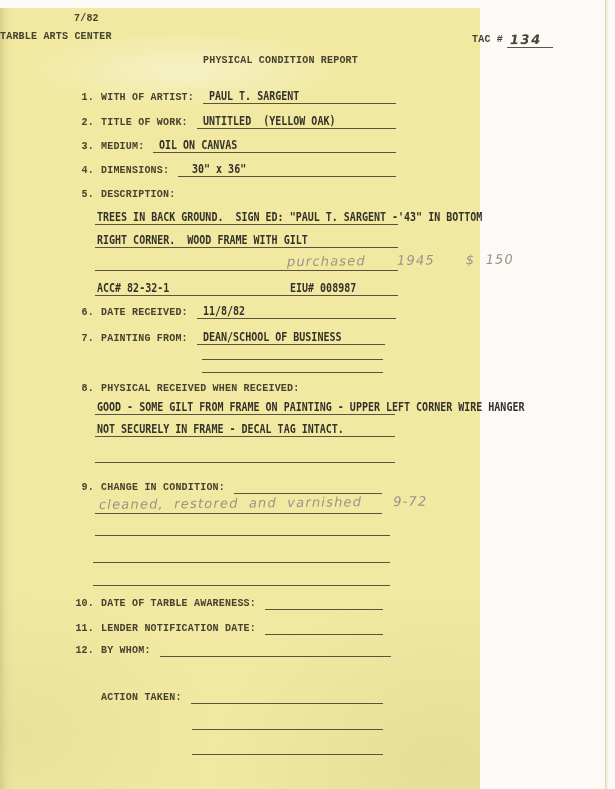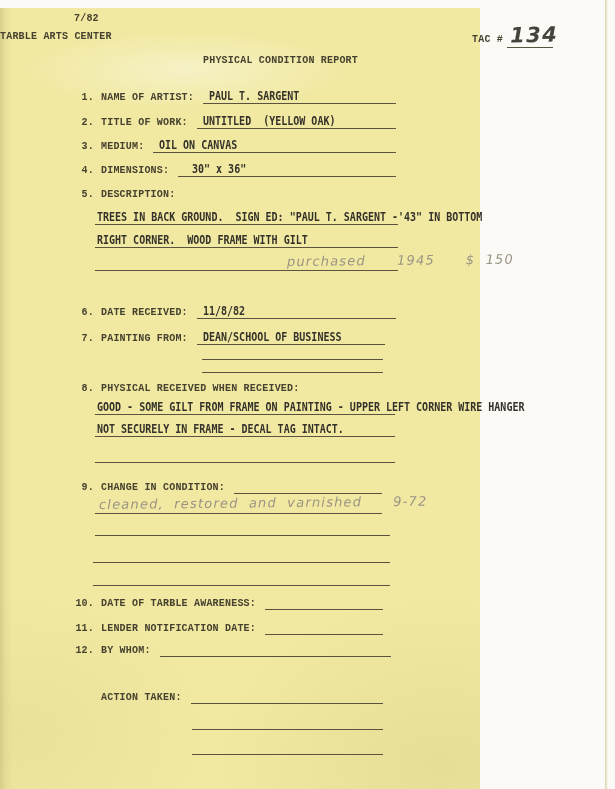--- a/index.html
+++ b/index.html
@@ -39,42 +39,42 @@
   .sline { flex:none; height:100%; border-bottom:1.4px solid #5a5340; }
 
   .hdr-code { position:absolute; left:74px; top:4px; }
   .hdr-org { position:absolute; left:0; top:22px; width:605px; text-align:left; }
   .hdr-report { position:absolute; left:0; top:46px; width:605px; text-align:center;
                 transform:translateX(-22px); }
   .tac { position:absolute; left:472px; top:18px; display:flex; align-items:flex-end; height:22px; }
   .tac-lbl { padding-right:4px; padding-bottom:2px; }
   .tac-num { min-width:46px; border-bottom:1.2px solid #5a5340; position:relative; height:100%; }
   .tac-ink { position:absolute; left:3px; bottom:0; font-family:"DejaVu Sans", sans-serif;
-             font-style:italic; font-size:21px; font-weight:bold; color:#45433b;
+             font-style:italic; font-size:13px; font-weight:bold; color:#45433b;
              letter-spacing:1.5px; white-space:pre; transform:rotate(-1deg); }
 </style>
 </head>
 <body>
 
 <div class="page">
   <div class="paper">
 
     <div class="hdr-code tw">7/82</div>
     <div class="hdr-org tw">TARBLE ARTS CENTER</div>
     <div class="tac">
       <span class="tac-lbl tw">TAC #</span>
       <span class="tac-num">
         <span class="tac-ink">134</span>
       </span>
     </div>
     <div class="hdr-report tw">PHYSICAL CONDITION REPORT</div>
 
     <div class="r" style="top:79px;left:70px;right:84px">
       <span class="num tw">1.</span>
-      <span class="lbl tw">NAME OF ARTIST:</span>
+      <span class="lbl tw">WITH OF ARTIST:</span>
       <span class="fill">
         <span class="val">PAUL T. SARGENT</span>
       </span>
     </div>
 
     <div class="r" style="top:104px;left:70px;right:84px">
       <span class="num tw">2.</span>
       <span class="lbl tw">TITLE OF WORK:</span>
       <span class="fill">
         <span class="val">UNTITLED  (YELLOW OAK)</span>
@@ -109,20 +109,26 @@
     <div class="r" style="top:223px;left:95px;right:82px">
       <span class="fill">
         <span class="val" style="left:2px">RIGHT CORNER.  WOOD FRAME WITH GILT</span>
       </span>
     </div>
     <div class="r" style="top:246px;left:95px;right:82px">
       <span class="fill">
         <span class="hand" style="left:192px">purchased   1945   $ 150</span>
       </span>
     </div>
+    <div class="r" style="top:271px;left:95px;right:82px">
+      <span class="fill">
+        <span class="val" style="left:2px">ACC# 82-32-1</span>
+        <span class="val at-eiu">EIU# 008987</span>
+      </span>
+    </div>
 
     <div class="r" style="top:294px;left:70px;right:84px">
       <span class="num tw">6.</span>
       <span class="lbl tw">DATE RECEIVED:</span>
       <span class="fill">
         <span class="val">11/8/82</span>
       </span>
     </div>
 
     <div class="r" style="top:320px;left:70px;right:95px">

